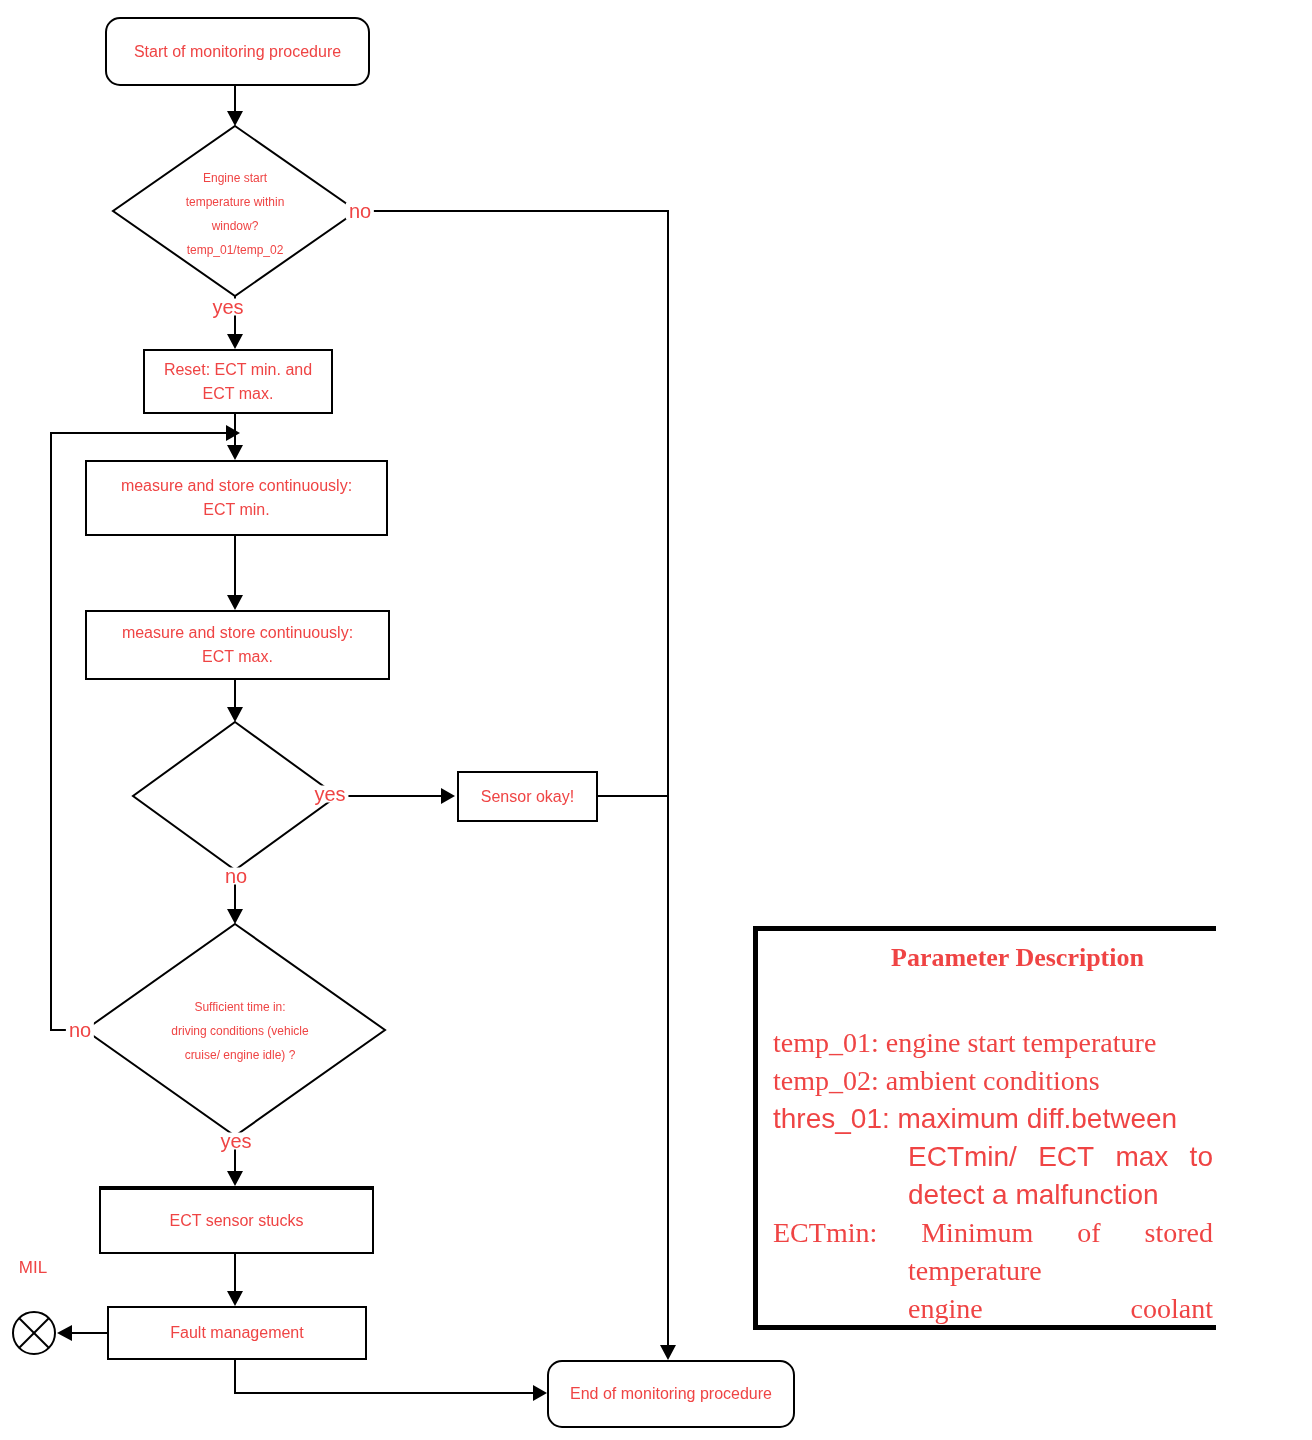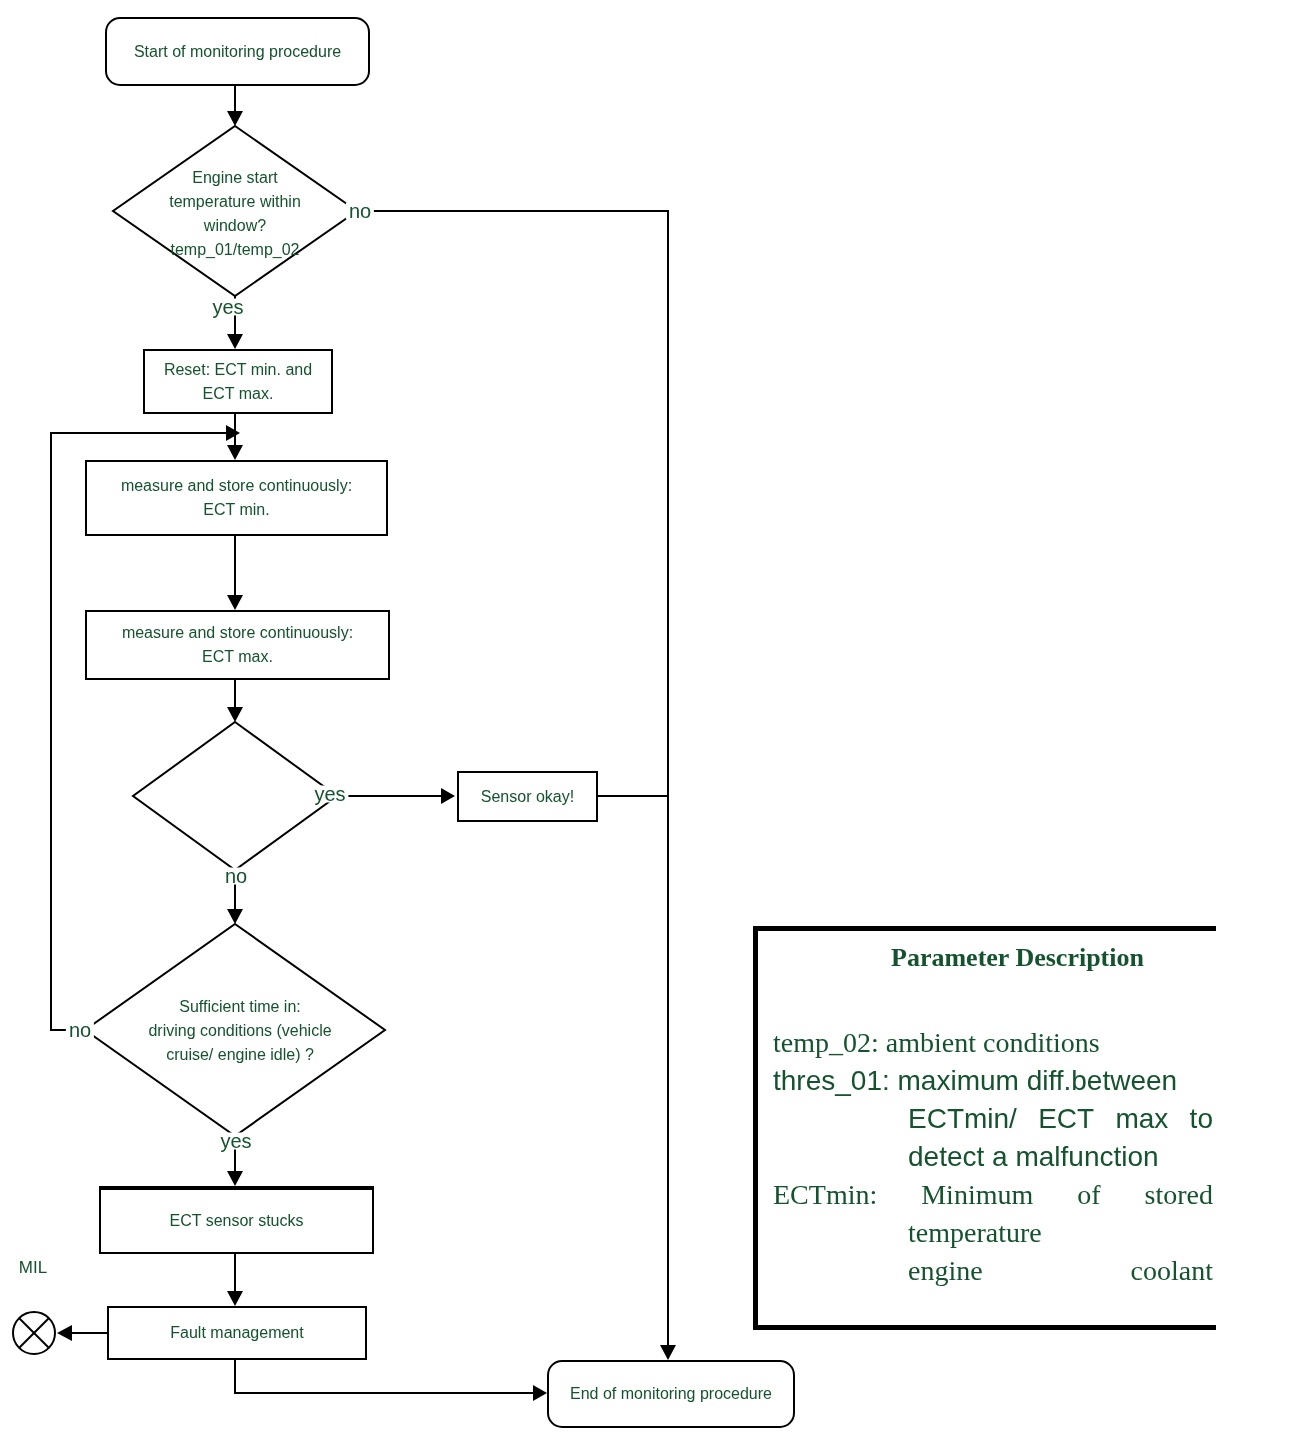--- a/index.html
+++ b/index.html
@@ -1,24 +1,24 @@
 <!DOCTYPE html>
 <html><head>
 <meta charset="utf-8">
 <style>
   html,body{margin:0;padding:0;background:#ffffff;}
   .stage{position:relative;width:1216px;height:1440px;background:#fff;overflow:hidden;
-         font-family:"Liberation Sans",sans-serif;color:#14532d;}
+         font-family:"Liberation Sans",sans-serif;color:#ef4444;}
   svg.edges{position:absolute;left:0;top:0;z-index:1;}
   .box{position:absolute;z-index:2;box-sizing:border-box;border:2px solid #000;background:#fff;
        display:flex;flex-direction:column;align-items:center;justify-content:center;
        text-align:center;font-size:16px;line-height:24px;}
   .rounded{border-radius:15px;}
   .dtext{position:absolute;z-index:3;transform:translate(-50%,-50%);text-align:center;
-         font-size:16px;line-height:24px;white-space:nowrap;}
+         font-size:12px;line-height:24px;white-space:nowrap;}
   .lbl{position:absolute;z-index:4;transform:translate(-50%,-50%);background:#fff;
        font-size:20px;line-height:17px;padding:0 3px;white-space:nowrap;}
   
   .parambox{position:absolute;z-index:2;box-sizing:border-box;border:5px solid #000;background:#fff;}
   .ptitle{position:absolute;left:0;right:0;top:12px;text-align:center;
           font-family:"Liberation Serif",serif;font-weight:bold;font-size:26px;}
   .plines{position:absolute;left:15px;width:440px;top:93px;line-height:38px;font-size:28px;}
   .pserif{font-family:"Liberation Serif",serif;}
   .psans{font-family:"Liberation Sans",sans-serif;}
   .indent{padding-left:135px;}
@@ -139,20 +139,21 @@
   <div class="lbl" style="left:228px;top:307px;">yes</div>
   <div class="lbl" style="left:330px;top:794px;">yes</div>
   <div class="lbl" style="left:236px;top:876px;">no</div>
   <div class="lbl" style="left:80px;top:1030px;">no</div>
   <div class="lbl" style="left:236px;top:1141px;">yes</div>
   <div class="lbl" style="left:33px;top:1267px;font-size:17px;">MIL</div>
 
   <div class="parambox" style="left:753px;top:926px;width:529px;height:404px;">
     <div class="ptitle pserif">Parameter Description</div>
     <div class="plines">
+      <div class="pserif">temp_01: engine start temperature</div>
       <div class="pserif">temp_02: ambient conditions</div>
       <div class="psans">thres_01: maximum diff.between</div>
       <div class="psans jline indent">
         <span>ECTmin/</span>
         <span>ECT</span>
         <span>max</span>
         <span>to</span>
       </div>
       <div class="psans indent">detect a malfunction</div>
       <div class="pserif jline">

